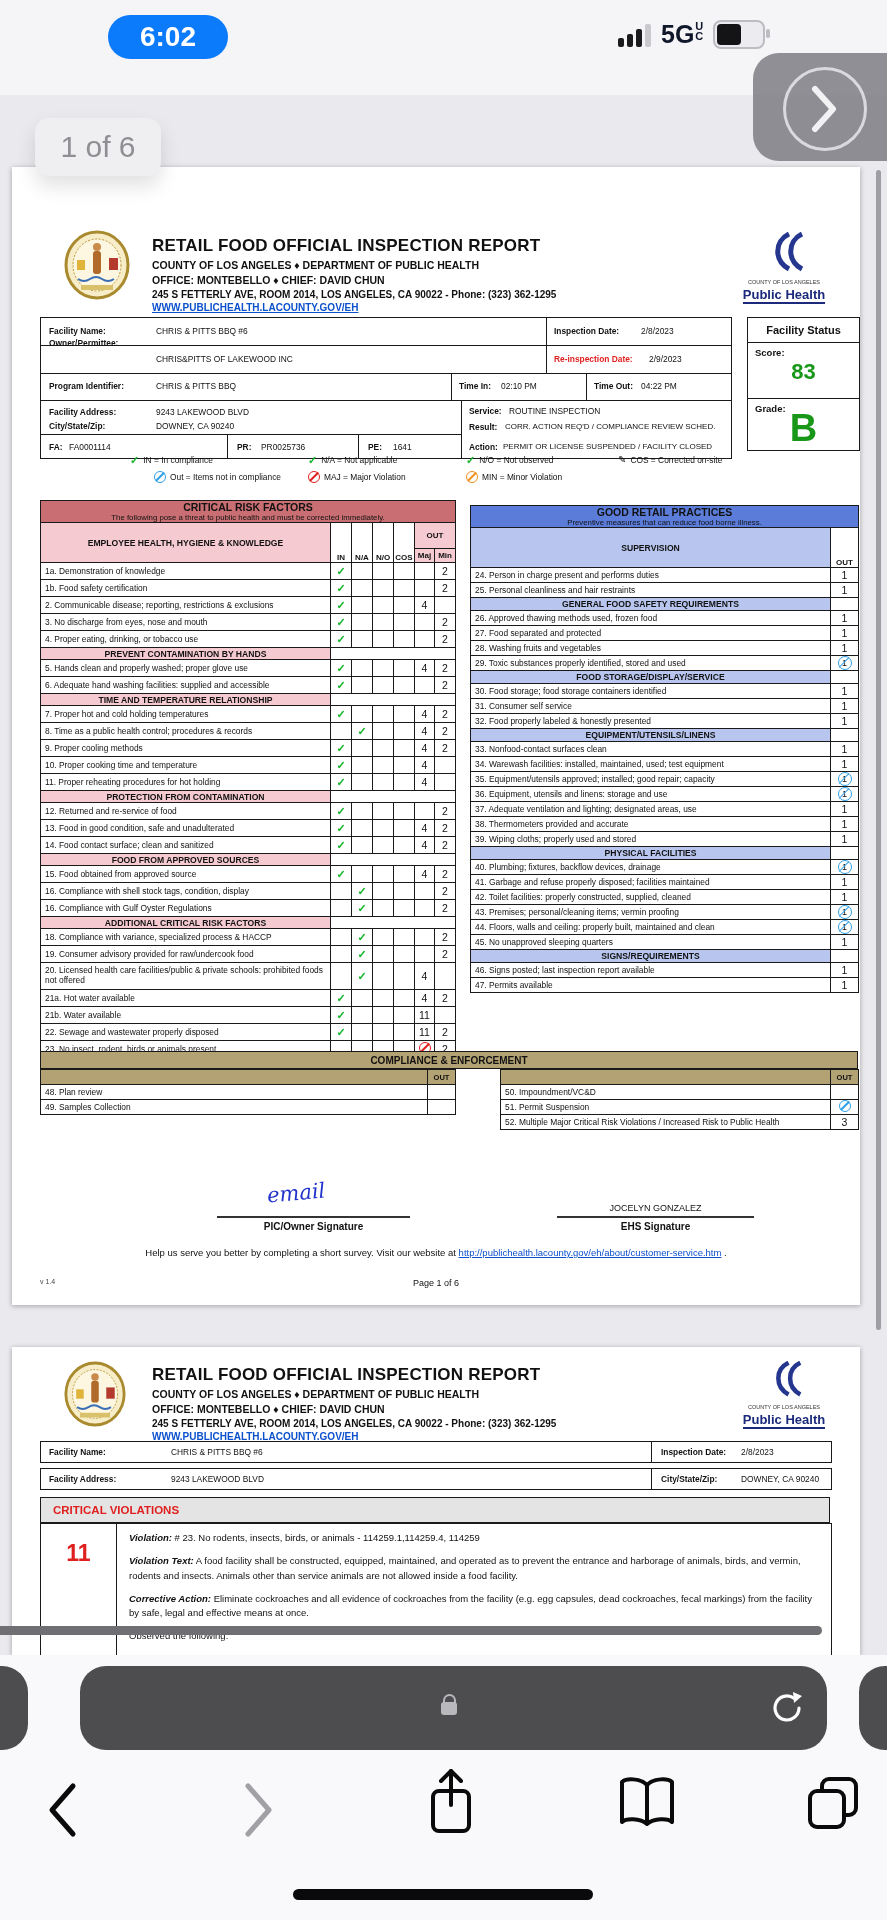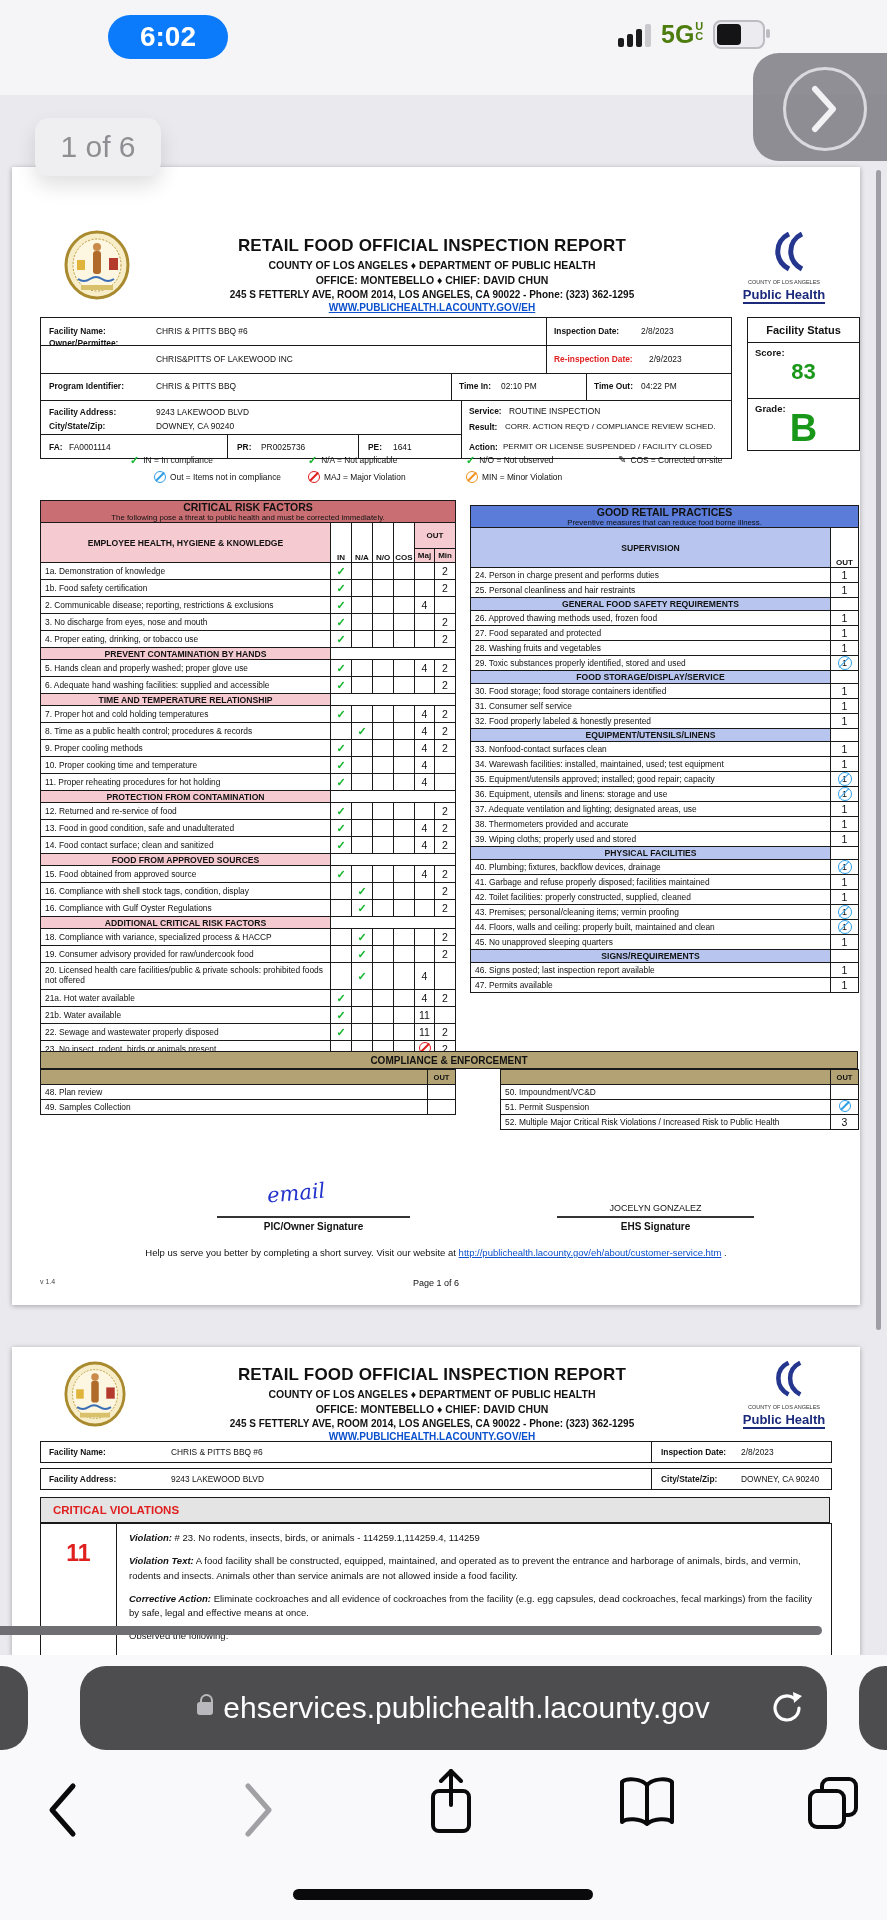--- a/index.html
+++ b/index.html
@@ -7,21 +7,21 @@
           font-family:"Liberation Sans",sans-serif;color:#111;}
   
   .statusbar{position:absolute;left:0;top:0;width:887px;height:95px;background:#f5f5f7;z-index:4;}
   .time-pill{position:absolute;left:108px;top:15px;width:120px;height:44px;border-radius:22px;
              background:#0b7bfb;color:#fff;font-size:28px;font-weight:bold;
              display:flex;align-items:center;justify-content:center;}
   .status-right{position:absolute;left:618px;top:20px;display:flex;align-items:center;gap:10px;}
   .sig{display:flex;align-items:flex-end;gap:3px;height:24px;}
   .sig i{display:block;width:6px;border-radius:2px;background:#1b1b1d;}
   .sig .b1{height:9px}.sig .b2{height:13px}.sig .b3{height:18px}.sig .b4{height:23px;background:#c9c9ce}
-  .net{font-size:25px;font-weight:bold;color:#4d7c0f;display:flex;align-items:flex-start;}
+  .net{font-size:25px;font-weight:bold;color:#0f172a;display:flex;align-items:flex-start;}
   .uc{display:flex;flex-direction:column;font-size:11px;line-height:10px;margin-left:1px;margin-top:1px;}
   .bat{width:48px;height:25px;border:2.5px solid #bcbcc2;border-radius:8px;position:relative;background:#ececf0;}
   .bat .fill{position:absolute;left:2px;top:2px;bottom:2px;width:24px;background:#141416;border-radius:4px;}
   .bat::after{content:"";position:absolute;right:-7px;top:7px;width:4px;height:9px;background:#bcbcc2;border-radius:2px;}
   
   .flip{position:absolute;left:753px;top:53px;width:160px;height:108px;border-radius:26px;
         background:rgba(118,118,124,.8);z-index:9;}
   .flip .ring{position:absolute;left:30px;top:14px;width:78px;height:78px;border-radius:50%;
         border:3px solid rgba(230,230,235,.85);}
   .flip svg{position:absolute;left:58px;top:32px;}
@@ -33,21 +33,21 @@
   .page-badge{position:absolute;left:35px;top:118px;width:126px;height:58px;background:#efeff2;
         border-radius:14px;color:#8e8e93;font-size:30px;display:flex;align-items:center;
         justify-content:center;box-shadow:0 10px 20px rgba(0,0,0,.12);z-index:5;}
   
   .doc{position:absolute;left:12px;width:848px;background:#fff;box-shadow:0 1px 5px rgba(0,0,0,.3);z-index:1;}
   .page1{top:167px;height:1138px;}
   .page2{top:1347px;height:309px;overflow:hidden;}
   
   .rpthead{position:absolute;left:0;width:848px;}
   .seal{position:absolute;left:52px;}
-  .rh-center{position:absolute;left:140px;width:560px;text-align:center;}
+  .rh-center{position:absolute;left:140px;width:560px;}
   .rh-title{font-size:17px;font-weight:bold;letter-spacing:.2px;}
   .rh-sub{font-size:10.5px;font-weight:bold;margin-top:3px;}
   .rh-sub3{font-size:10px;font-weight:bold;margin-top:3px;}
   .rh-link{font-size:10px;font-weight:bold;margin-top:2px;}
   .rh-link a, .lnk{color:#0b50cc;text-decoration:underline;}
   .phlogo{position:absolute;left:712px;width:120px;text-align:center;}
   .phlogo .cap{font-size:5.5px;color:#333;margin-top:1px;}
   .phlogo .nm{display:inline-block;font-size:13px;font-weight:bold;color:#1b2a7b;border-bottom:2px solid #1b2a7b;}
   
   .ftable{position:absolute;left:28px;top:150px;width:690px;height:140px;border:1.6px solid #1a1a1a;font-size:8.4px;}
@@ -839,21 +839,20 @@
     <svg width="26" height="48" viewBox="0 0 26 48">
       <polyline points="4,4 22,24 4,44" fill="none" stroke="#f2f2f4" stroke-width="6" stroke-linecap="round" stroke-linejoin="round"></polyline>
     </svg>
   </div>
 
   <div class="chrome">
     <div class="tabstub" style="left:-30px;"></div>
     <div class="tabstub" style="left:859px;"></div>
     <div class="urlbar">
       <span class="lock"></span>
-      <span>ehservices.publichealth.lacounty.gov</span>
       <svg class="reload" width="36" height="36" viewBox="0 0 36 36">
         <path d="M30,18 a12,12 0 1 1 -5,-9.8" fill="none" stroke="#fdfdfd" stroke-width="3.2" stroke-linecap="round"></path>
         <polygon points="24,2 33,6 25,13" fill="#fdfdfd"></polygon>
       </svg>
     </div>
     <div class="toolbar">
       <svg style="left:45px;top:127px;" width="36" height="56" viewBox="0 0 36 56">
         <polyline points="28,4 7,28 28,52" fill="none" stroke="#0a0a0a" stroke-width="5" stroke-linecap="round" stroke-linejoin="round"></polyline>
       </svg>
       <svg style="left:240px;top:127px;" width="36" height="56" viewBox="0 0 36 56">

